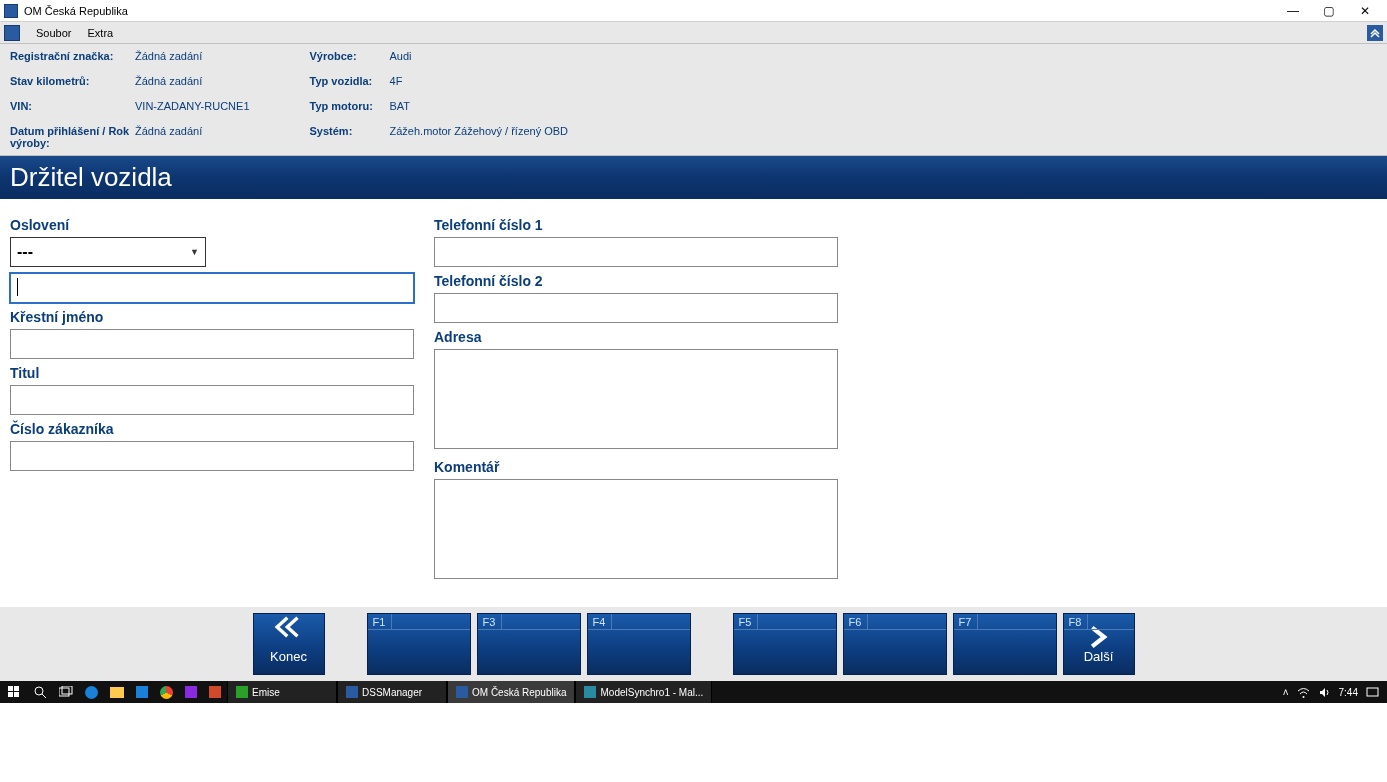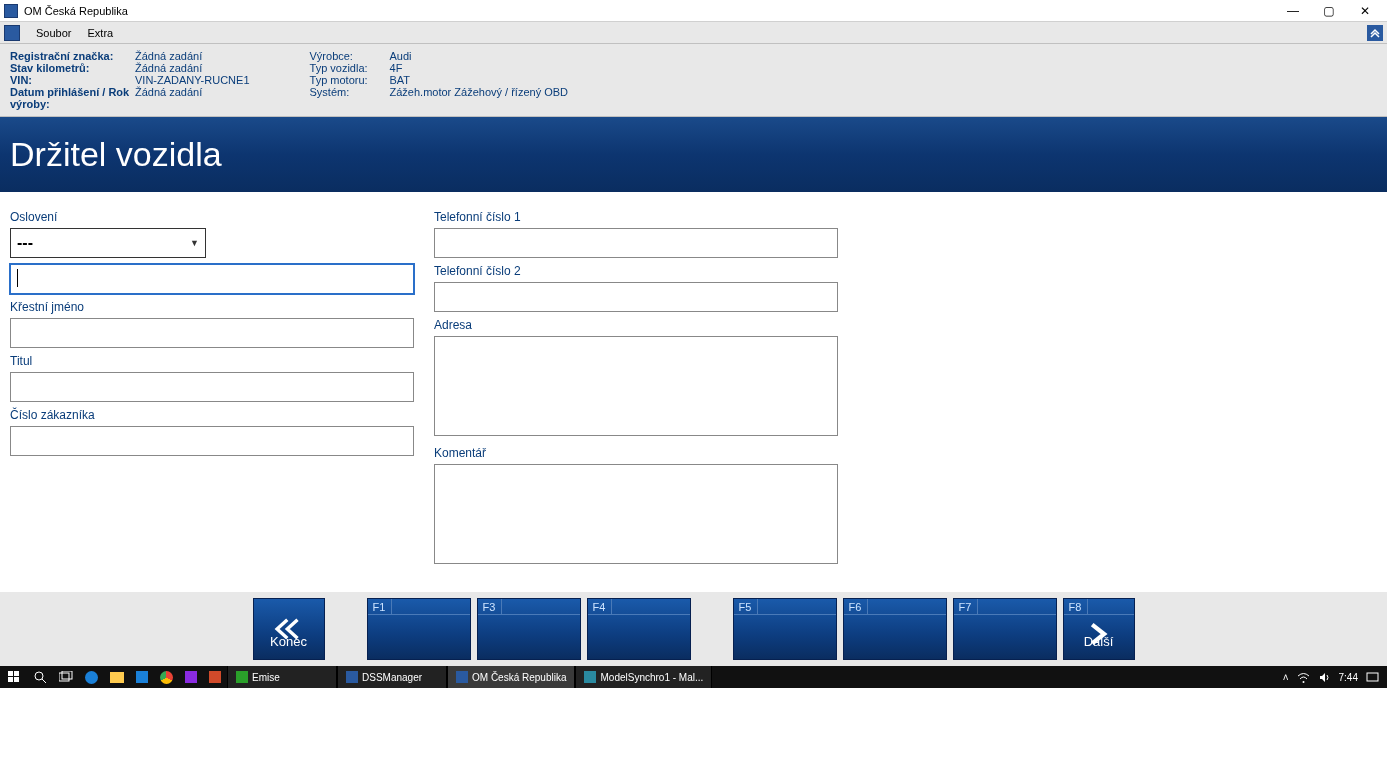--- a/index.html
+++ b/index.html
@@ -13,58 +13,58 @@
   .titlebar .win-btn { width: 36px; height: 20px; display: flex; align-items: center; justify-content: center; font-size: 12px; color: #000; }
   
   
   .menubar { height: 22px; background: #e8e8e8; display: flex; align-items: center; padding: 0 4px; border-bottom: 1px solid #c0c0c0; position: relative; }
   .menubar .menu-icon { width: 16px; height: 16px; background: #2a5aa0; margin-right: 8px; display: inline-block; border: 1px solid #1a3a70; }
   .menubar .menu-item { font-size: 11px; color: #000; padding: 2px 8px; }
   .menubar .collapse-btn { position: absolute; right: 4px; width: 16px; height: 16px; background: #2a5aa0; display: flex; align-items: center; justify-content: center; color: #fff; font-size: 10px; }
   
   
   .info-panel { background: #e8e8e8; padding: 6px 10px; display: flex; gap: 60px; border-bottom: 1px solid #c0c0c0; }
-  .info-col { display: flex; flex-direction: column; gap: 0; }
+  .info-col { display: flex; flex-direction: column; gap: 13px; }
   .info-row { display: flex; font-size: 11px; }
   .info-row .lbl { color: #0a3d7a; font-weight: bold; width: 125px; }
-  .info-row .lbl2 { color: #0a3d7a; font-weight: normal; width: 80px; }
+  .info-row .lbl2 { color: #0a3d7a; font-weight: bold; width: 80px; }
   .info-row .val { color: #0a3d7a; }
   
   
   .section-header {
     background: linear-gradient(to bottom, #1a4a8a 0%, #0d3570 50%, #0a2d60 100%);
-    color: #fff; font-size: 34px; padding: 18px 10px; font-weight: 400;
+    color: #fff; font-size: 26px; padding: 6px 10px; font-weight: 400;
   }
   
   
   .form-area { background: #fff; padding: 18px 10px; display: flex; gap: 20px; flex: 1; }
   .form-col { width: 404px; display: flex; flex-direction: column; }
   .form-col2 { width: 404px; display: flex; flex-direction: column; }
   .form-group { margin-bottom: 6px; }
-  .form-label { color: #0a3d7a; font-size: 12px; font-weight: 400; margin-bottom: 4px; display: block; }
+  .form-label { color: #0a3d7a; font-size: 14px; font-weight: 700; margin-bottom: 4px; display: block; }
   .form-input { width: 100%; height: 30px; border: 1px solid #888; padding: 4px 6px; font-size: 14px; background: #fff; }
   .form-input.focused { border: 1px solid #2a6fc9; outline: 1px solid #2a6fc9; }
   .form-select { width: 196px; height: 30px; border: 1px solid #333; padding: 2px 6px; font-size: 16px; font-weight: bold; background: #fff; position: relative; display: flex; align-items: center; }
   .form-select::after { content: "▼"; position: absolute; right: 6px; font-size: 9px; color: #333; }
   .form-textarea { width: 100%; border: 1px solid #888; padding: 4px 6px; font-size: 14px; background: #fff; resize: none; }
   .ta-address { height: 100px; }
   .ta-comment { height: 100px; }
   
   
   .bottom-bar { background: #e8e8e8; height: 74px; display: flex; align-items: center; justify-content: center; gap: 6px; padding: 0 10px; }
   .group-spacer { width: 30px; }
   .fkey-btn {
     width: 104px; height: 62px;
     background: linear-gradient(to bottom, #1a5aaa 0%, #0d3d80 60%, #0a2d60 100%);
     border: 1px solid #062050; position: relative; color: #fff;
     display: flex; flex-direction: column; align-items: center; justify-content: flex-start;
     font-size: 11px; padding-top: 2px;
   }
   .fkey-btn .fk-caption { font-size: 13px; margin-top: 0; }
-  .fkey-btn.nav { justify-content: center; padding-top: 0; width: 72px; }
+  .fkey-btn.nav { padding-top: 0; width: 72px; }
   .fkey-btn.nav .fk-caption { position: absolute; bottom: 10px; }
   .fkey-btn.nav .fk-icon-svg { width: 34px; height: 26px; }
   .fkey-btn .fk-top-row { position: absolute; top: 0; left: 0; right: 0; height: 16px; border-bottom: 1px solid #4a7ab8; }
   .fkey-btn .fk-top-row .cell { position: absolute; top: 0; left: 0; width: 24px; height: 100%; border-right: 1px solid #4a7ab8; display: flex; align-items: center; justify-content: center; font-size: 11px; color: #cde4ff; }
   
   
   .taskbar { height: 22px; background: #111; display: flex; align-items: center; color: #fff; font-size: 10px; }
   .taskbar .tb-btn { height: 100%; padding: 0 6px; display: flex; align-items: center; gap: 4px; border-right: 0; }
   .taskbar .tb-btn.start { padding: 0 8px; }
   .taskbar .tb-btn.wide { min-width: 110px; background: #222; border-left: 1px solid #000; border-right: 1px solid #000; padding: 0 8px; }

